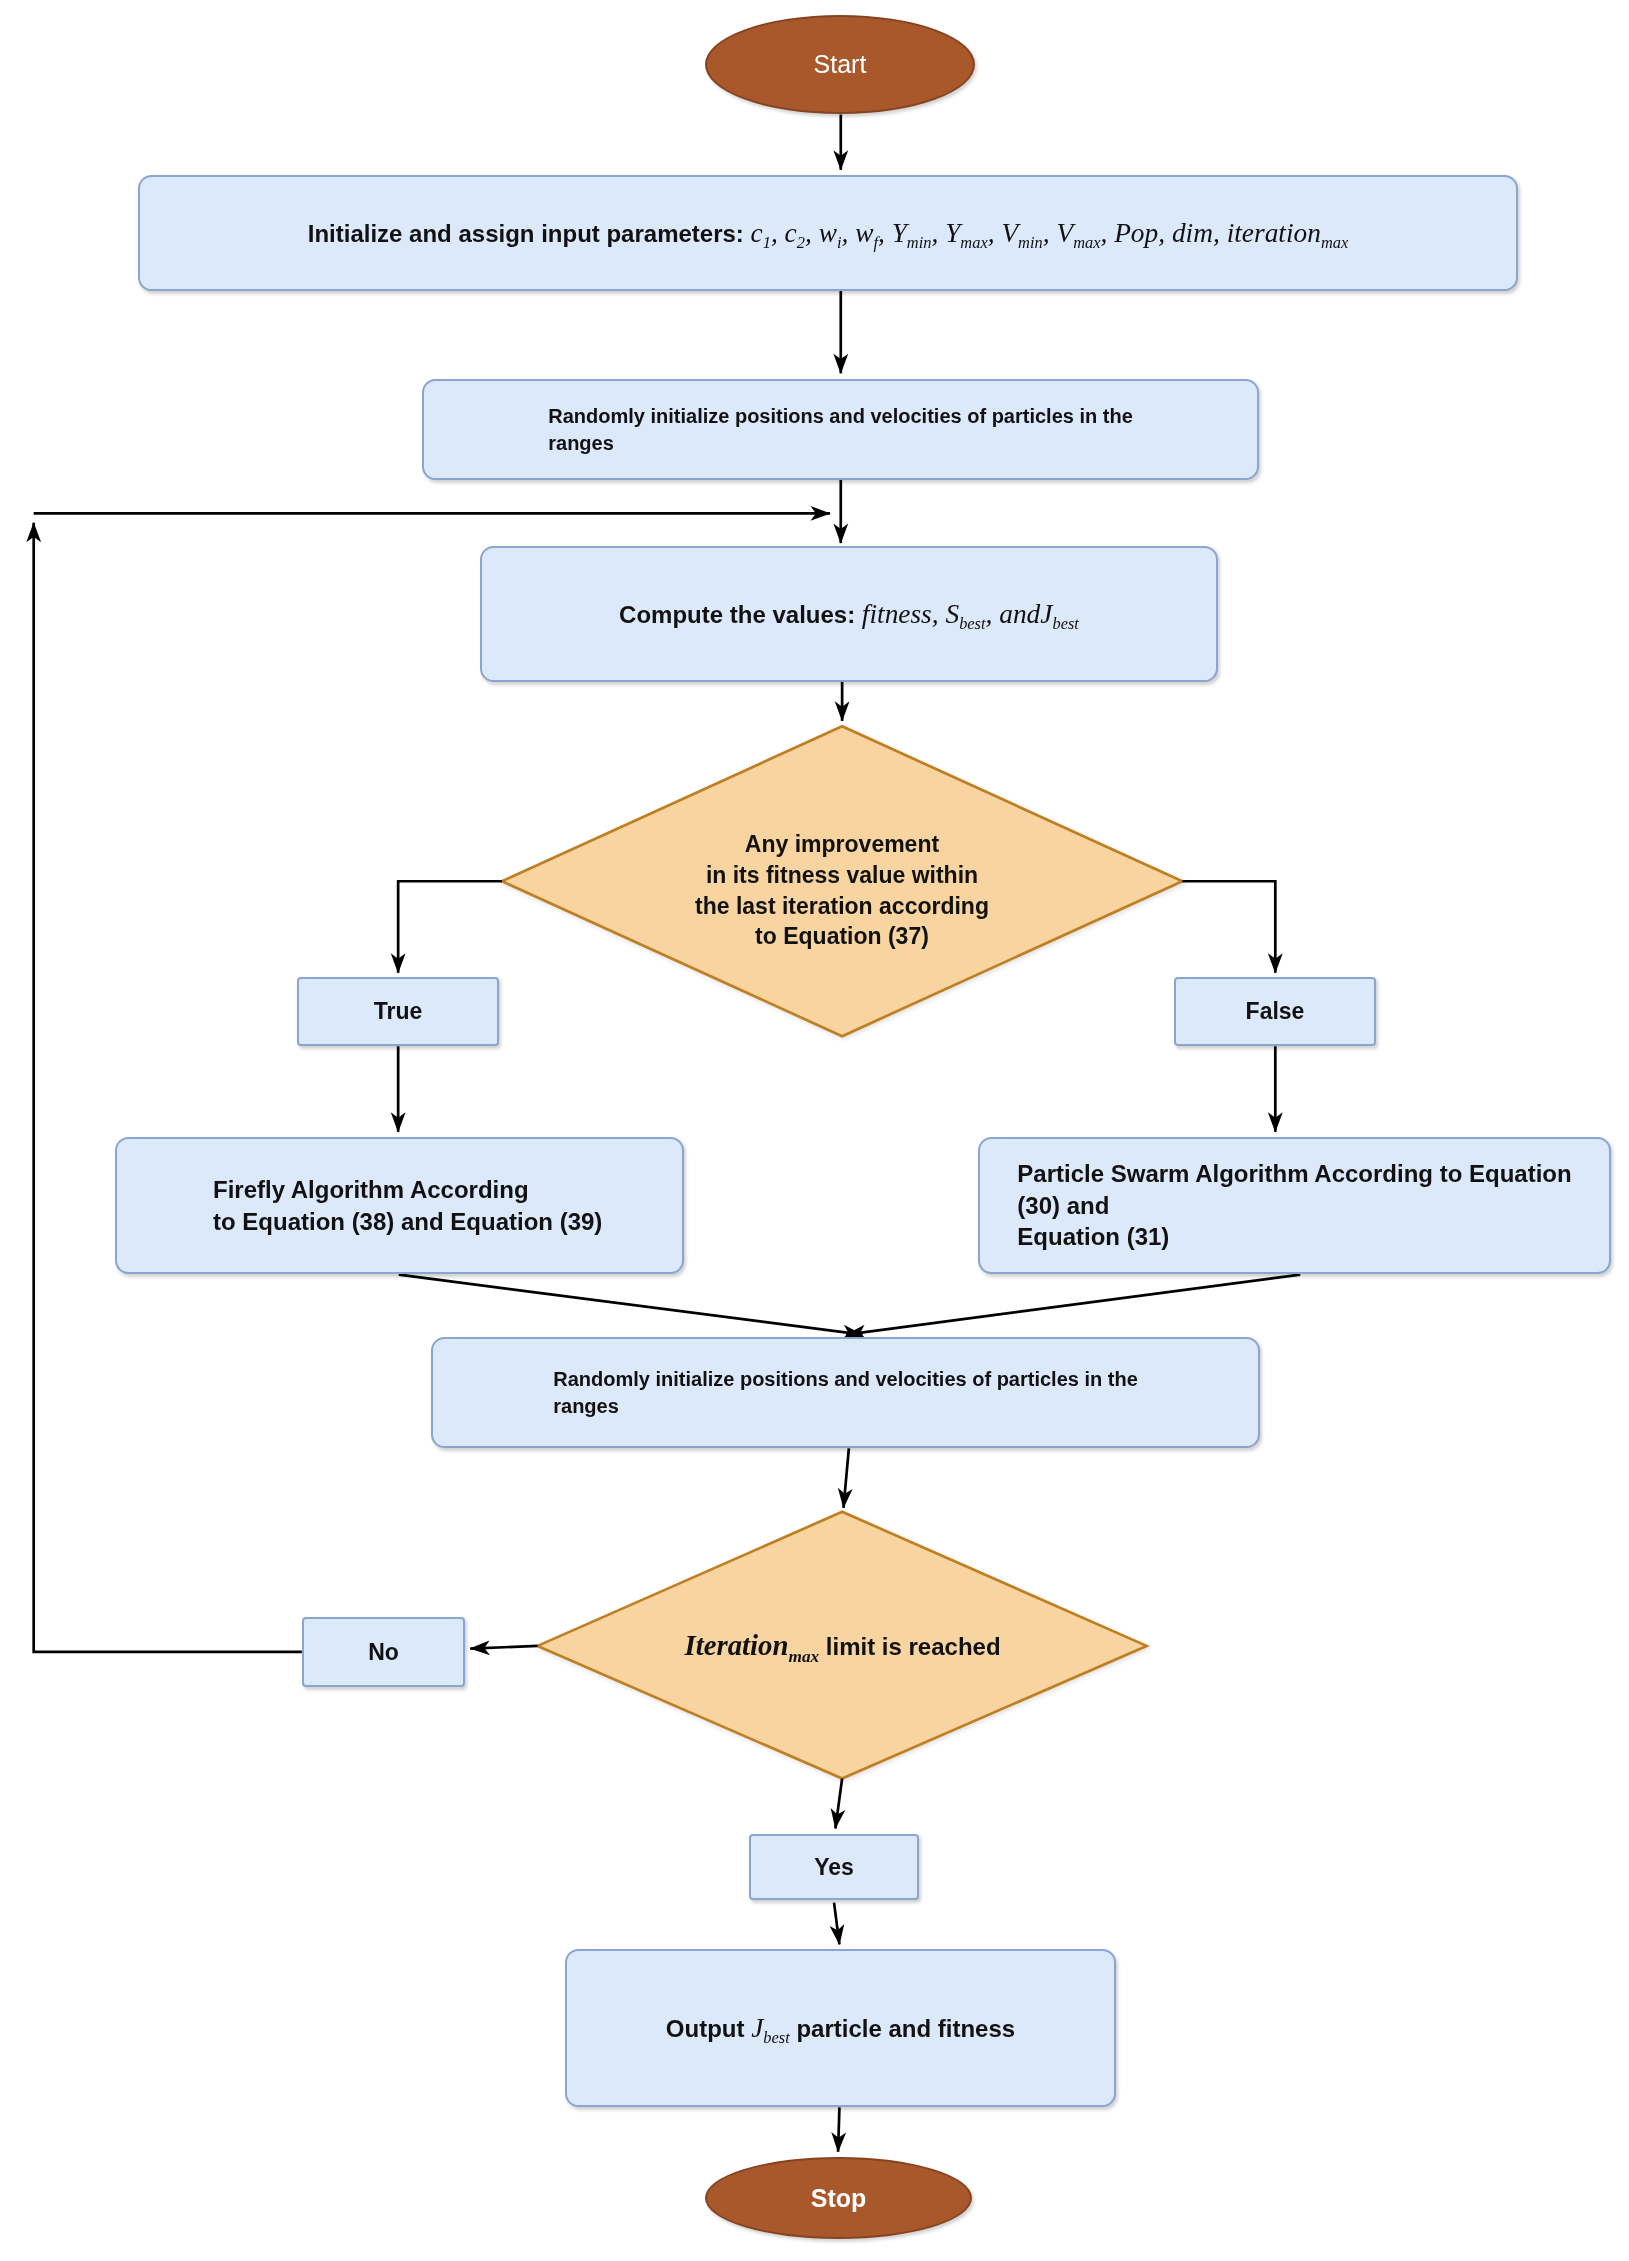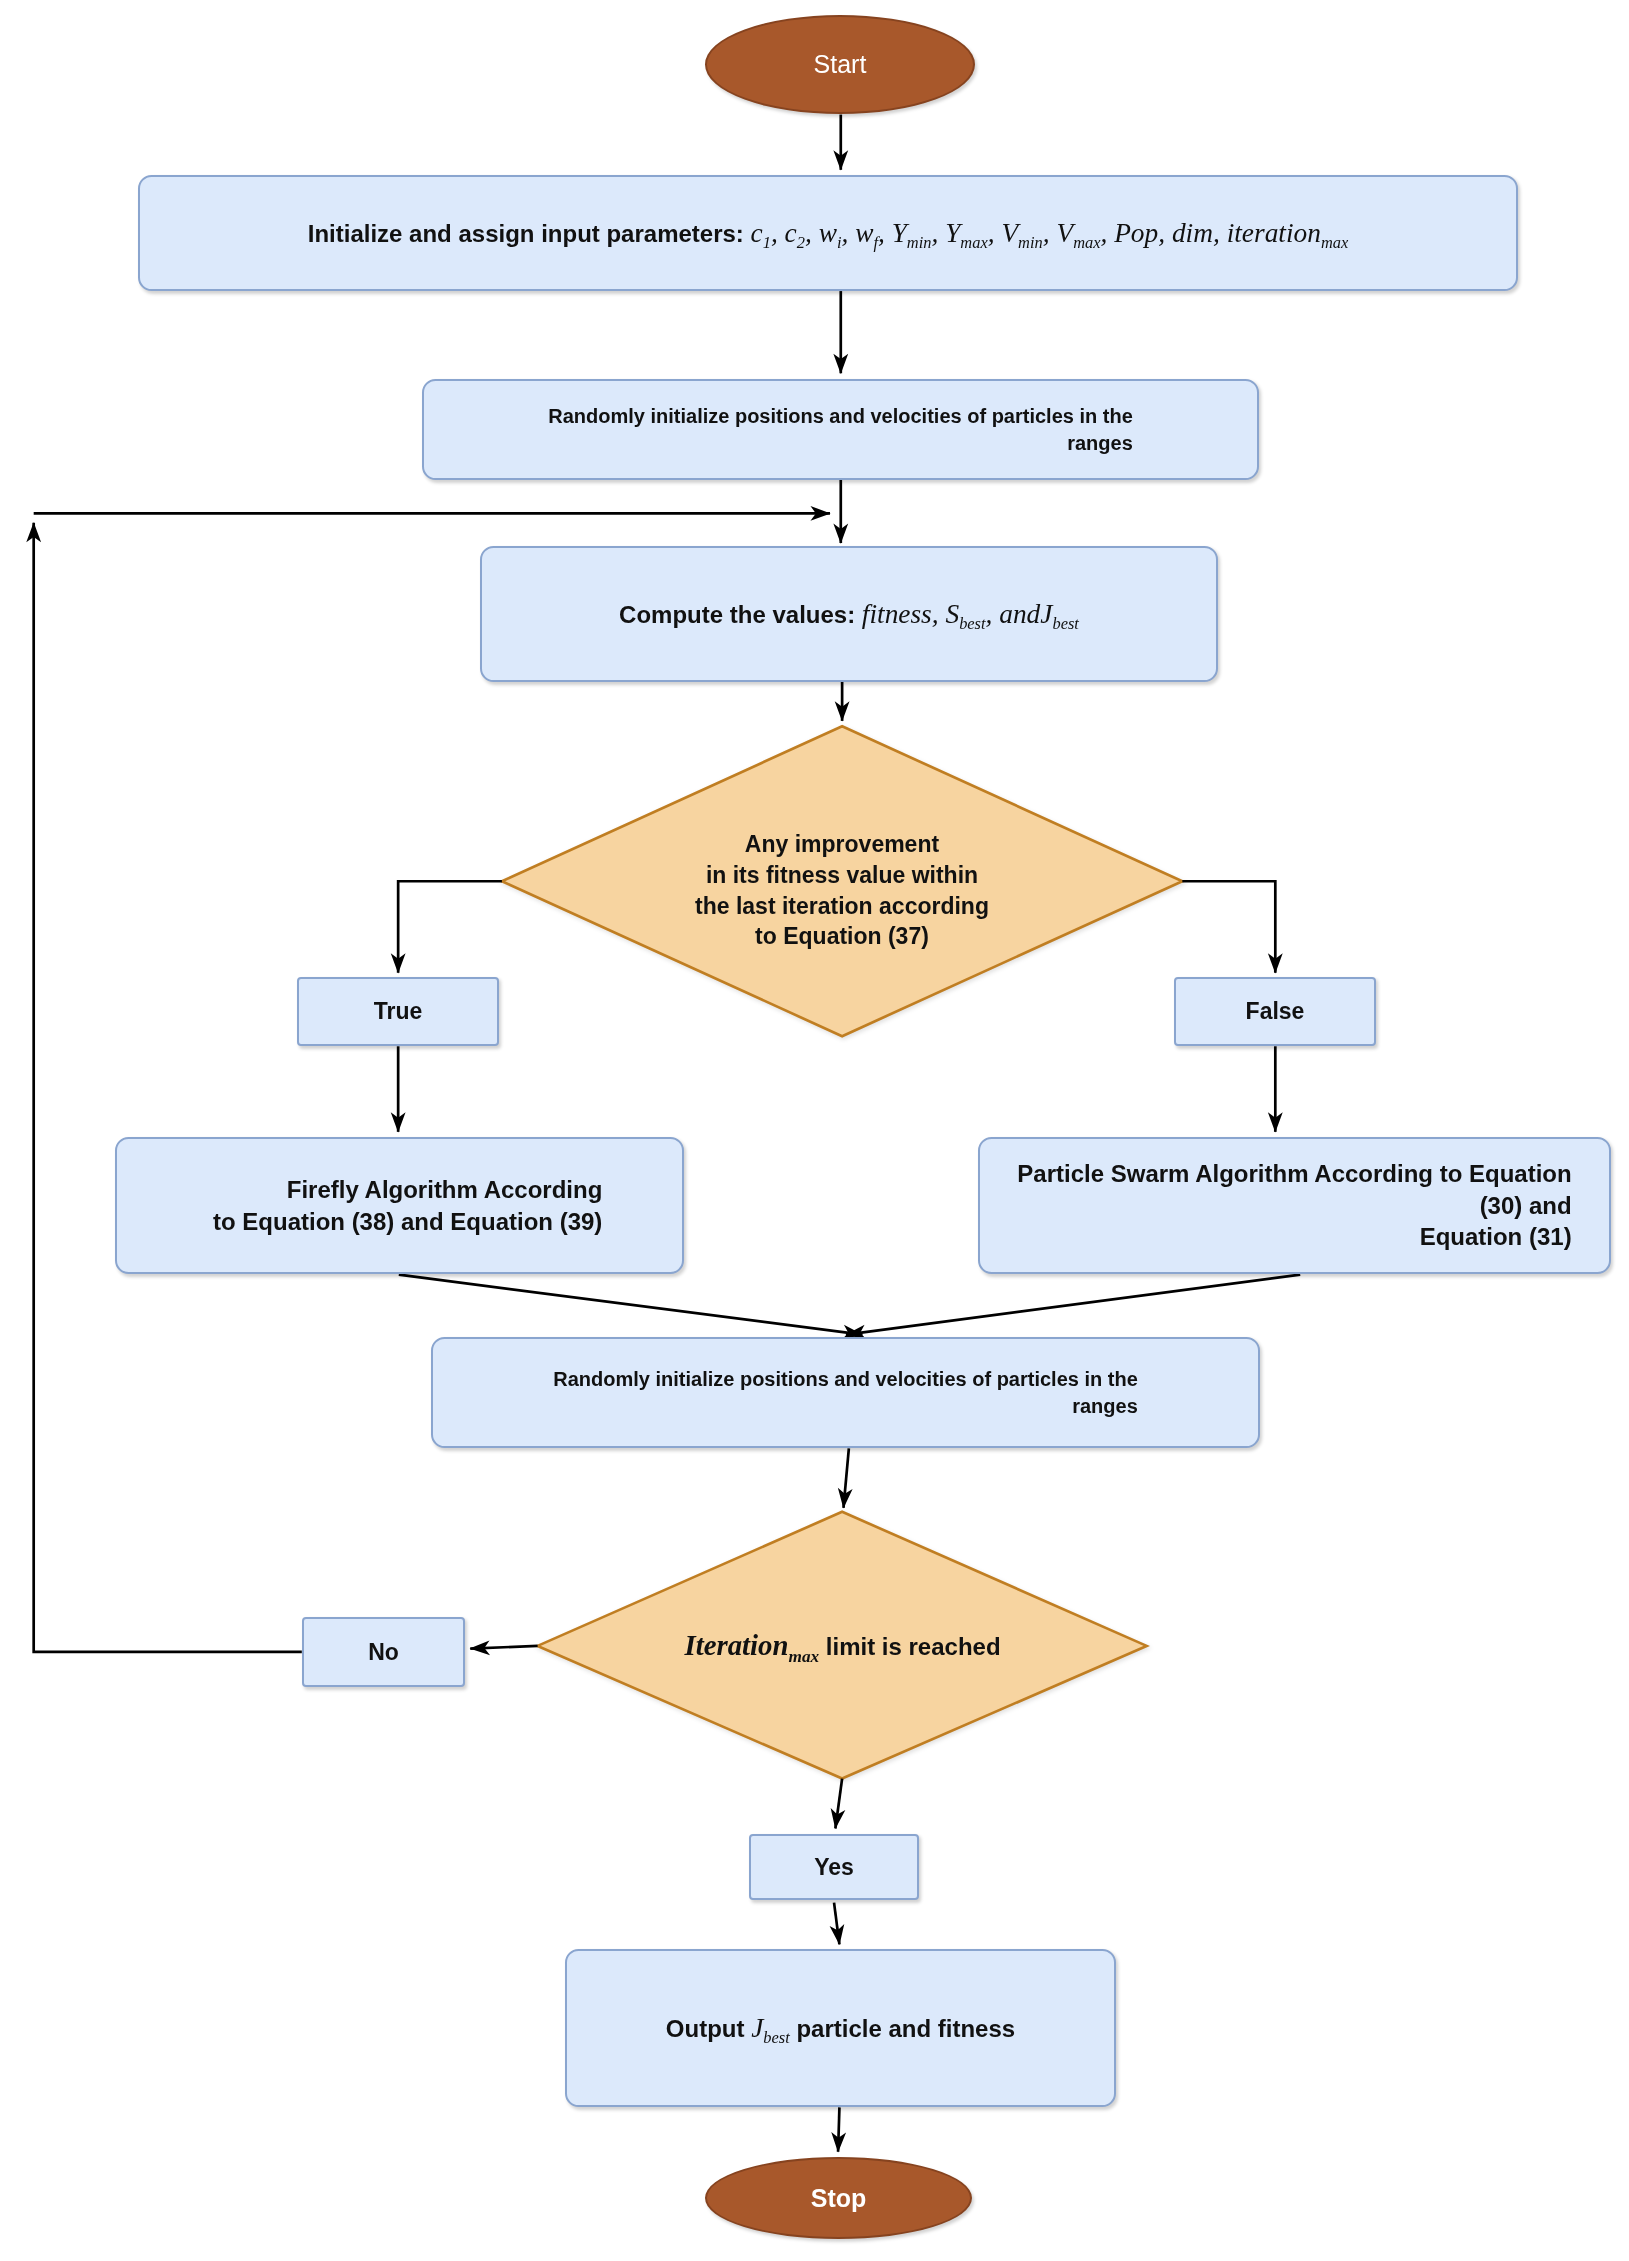--- a/index.html
+++ b/index.html
@@ -15,21 +15,21 @@
   svg.edge-layer {
     position: absolute;
     left: 0; top: 0;
     width: 1629px; height: 2261px;
   }
   .node {
     position: absolute;
     display: flex;
     align-items: center;
     justify-content: center;
-    text-align: right;
+    text-align: left;
     box-sizing: border-box;
     line-height: 1.32;
   }
   .process {
     background: #DCE9FB;
     border: 2px solid #8AA5CF;
     border-radius: 13.5px;
     box-shadow: 2px 2.7px 3.4px rgba(0,0,0,0.18);
     font-weight: bold;
     font-size: 24px;

